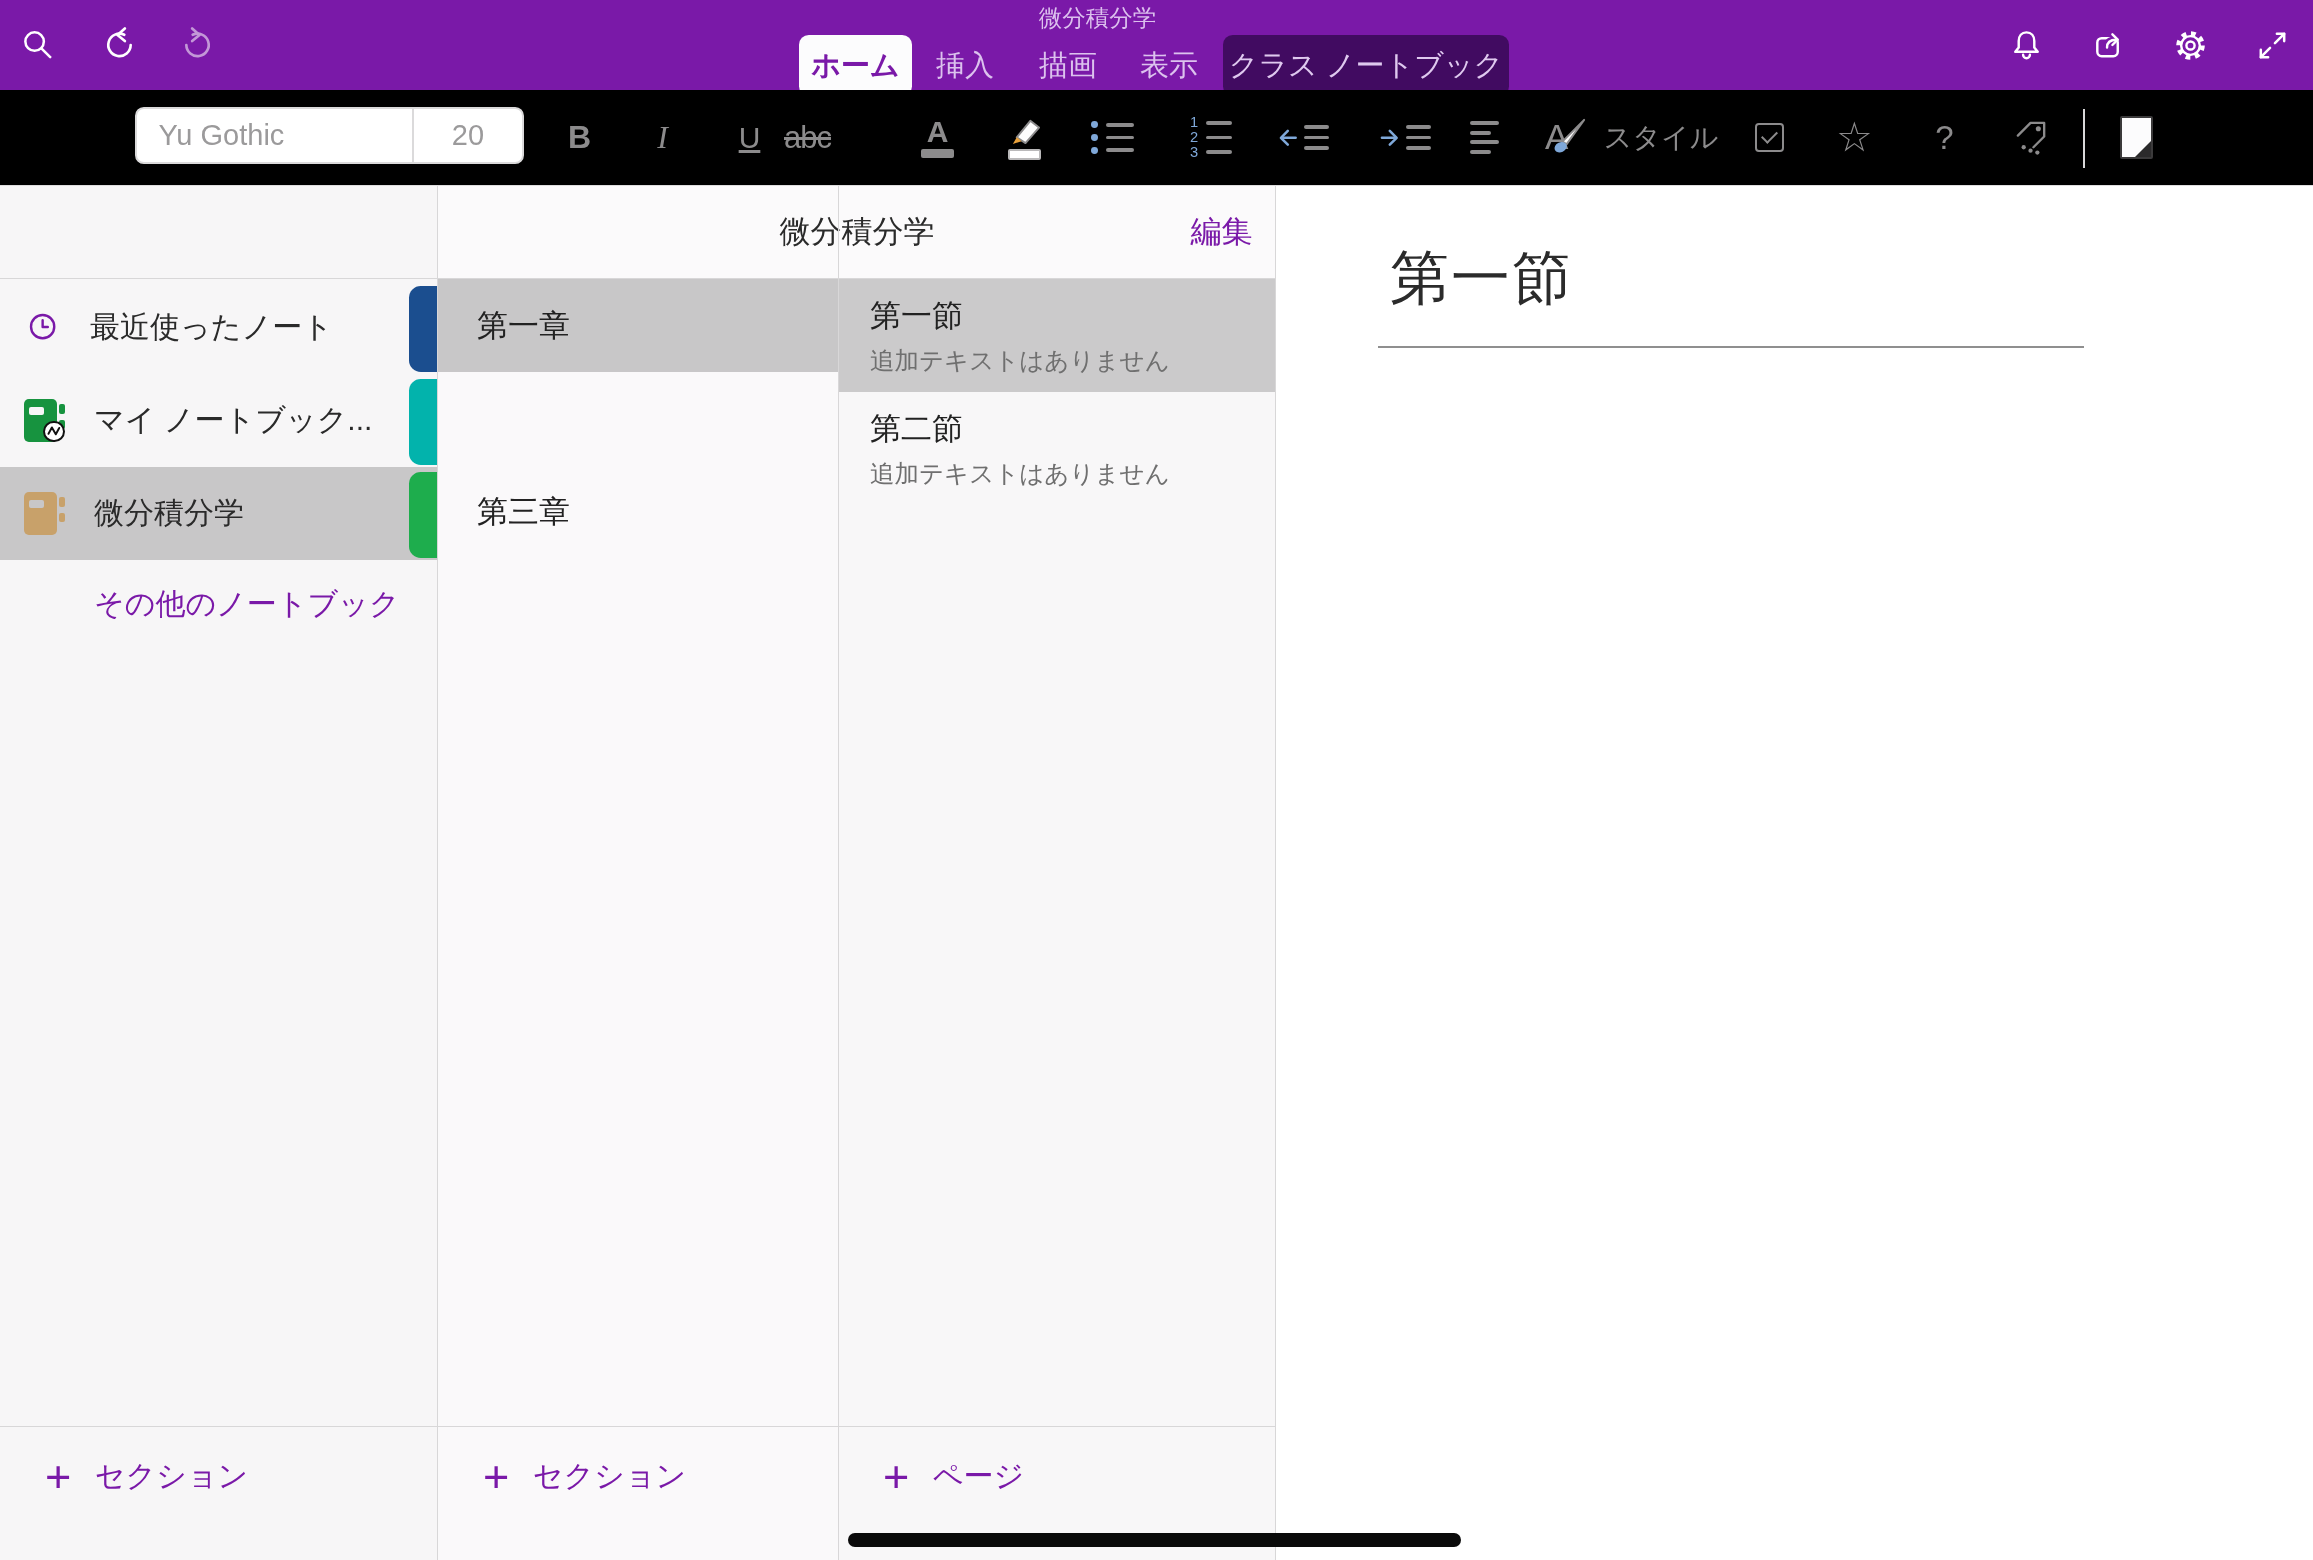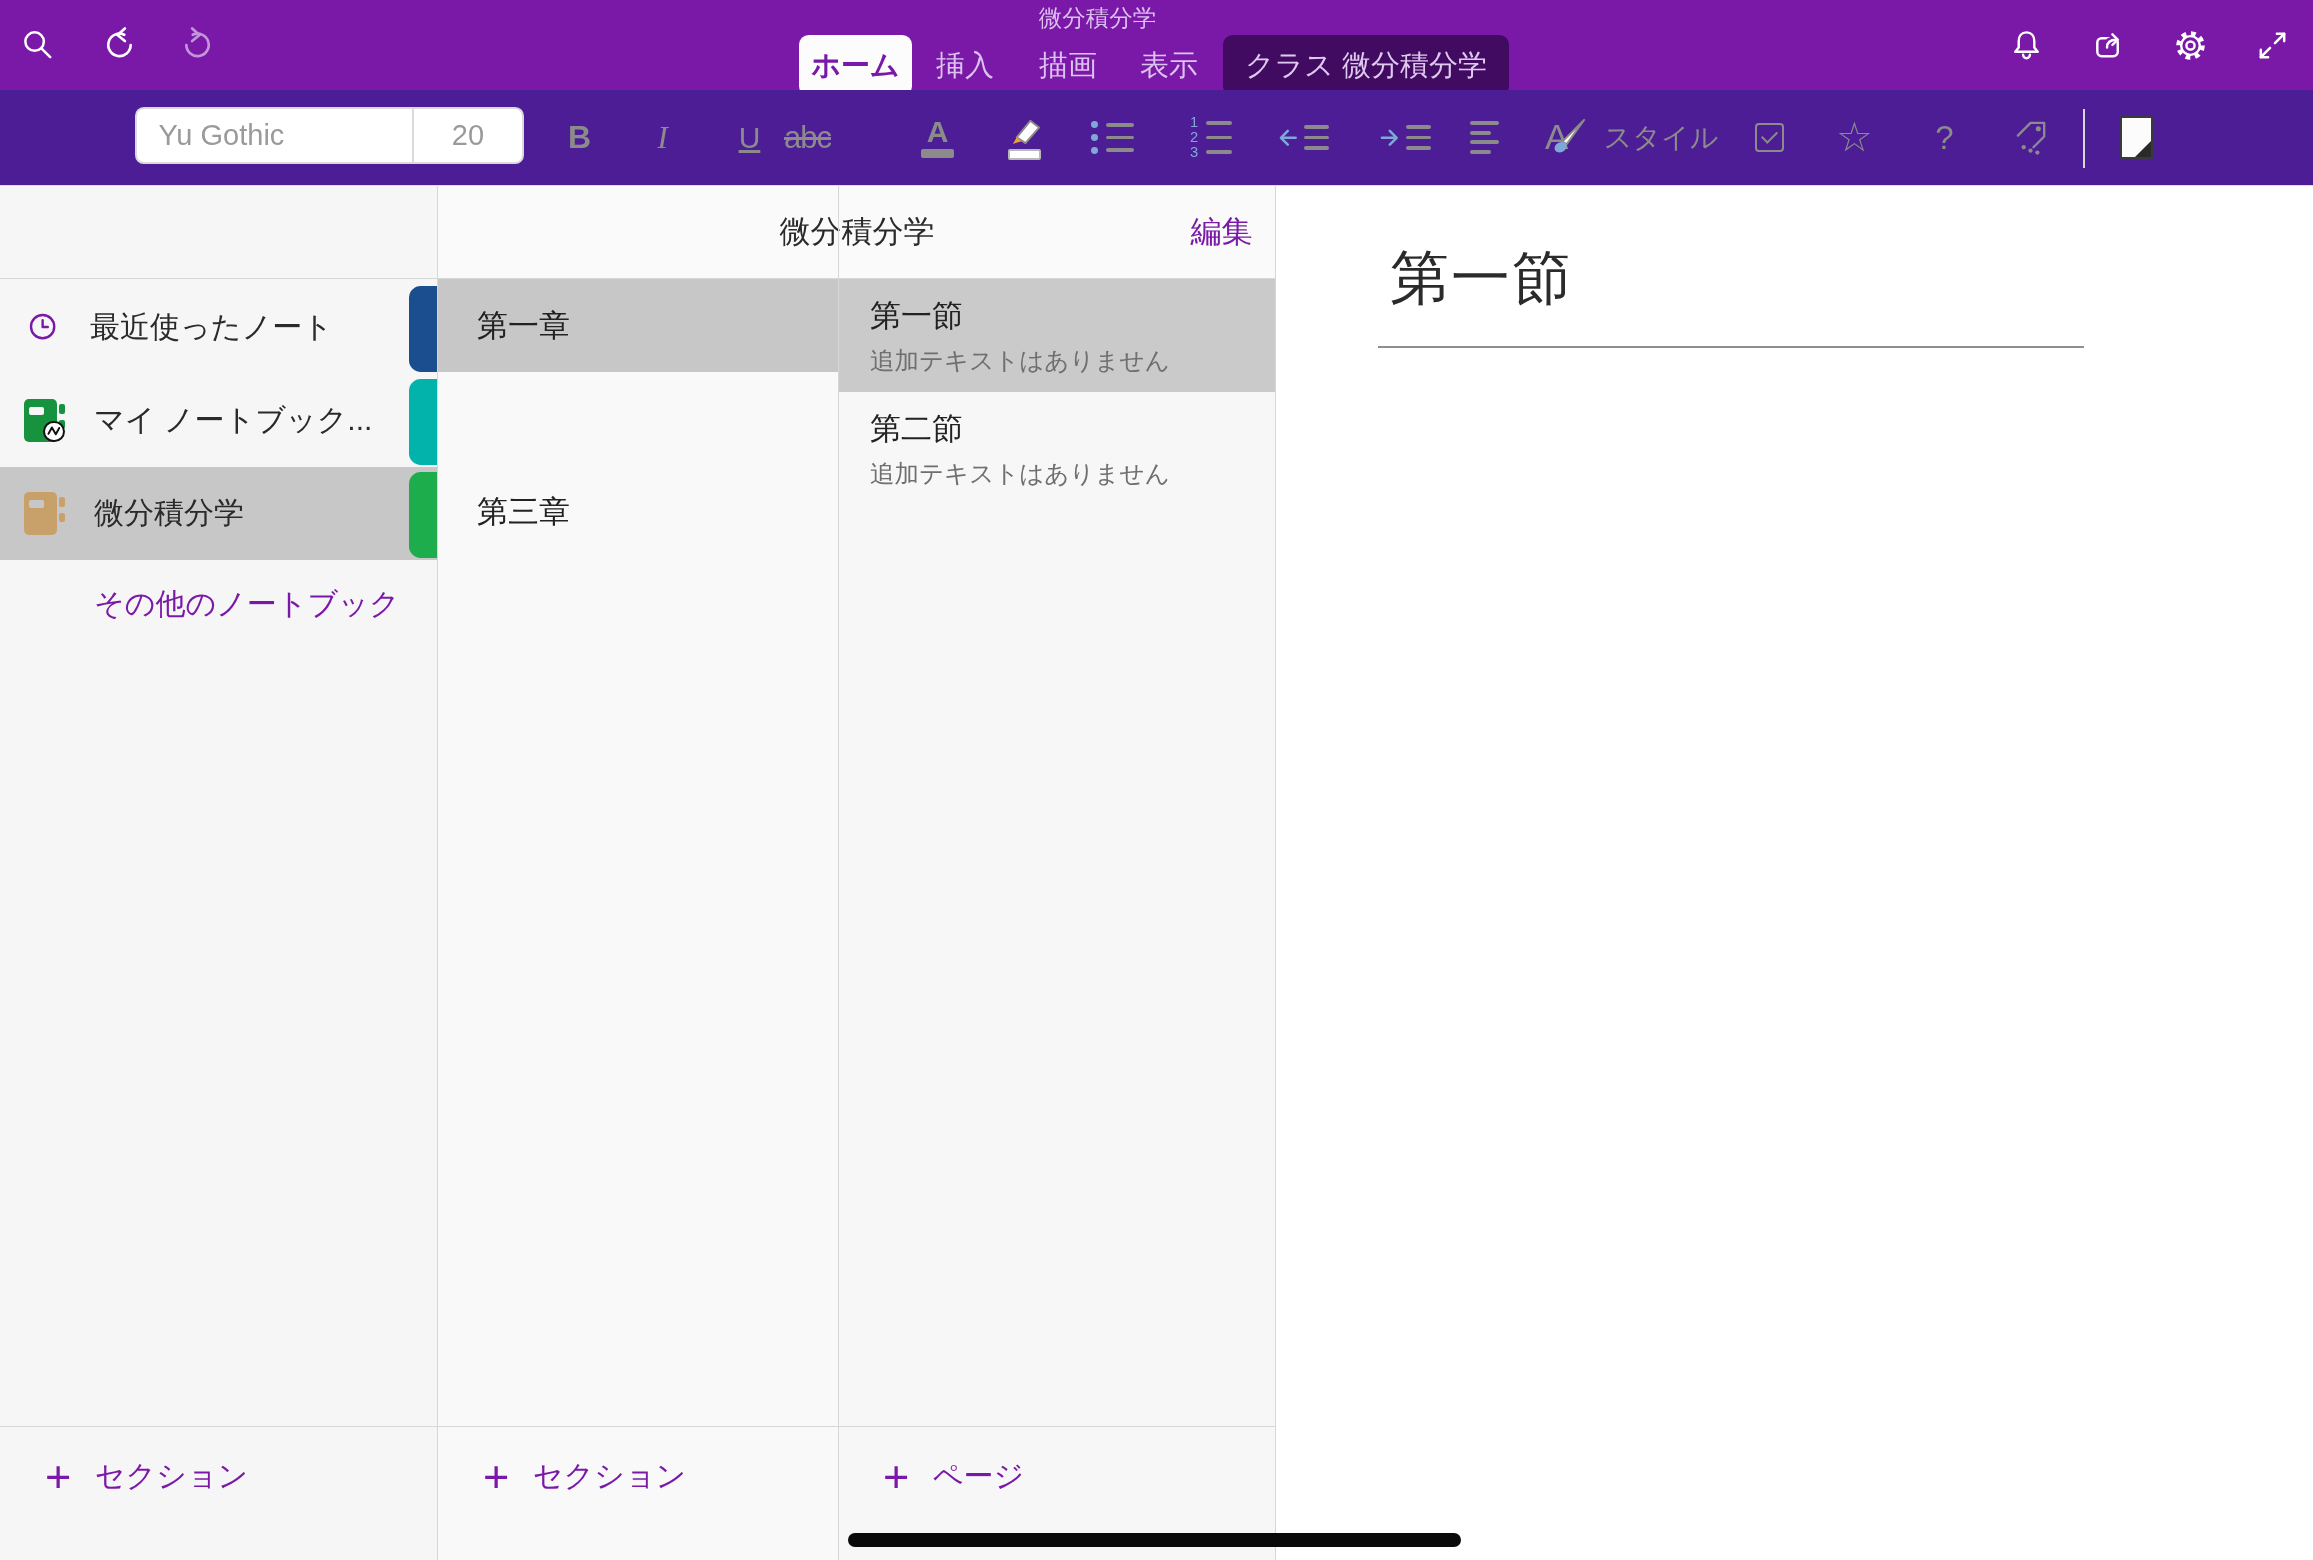--- a/index.html
+++ b/index.html
@@ -18,21 +18,21 @@
   .tab { position:absolute; top:35px; height:61px; border-radius:9.8px; display:flex;
     align-items:center; justify-content:center; font-size:29px; white-space:nowrap; cursor:default; }
   .tab-home  { left:799px; width:113px; background:#fcfcfd; color:#7a19a8; font-weight:700; }
   .tab-ghost { color:#dcc2ee; }
   .tab-insert{ left:916px;  width:98px;justify-content:center; }
   .tab-draw  { left:1019px; width:98px;font-family:Liberation Serif, serif; }
   .tab-view  { left:1120px; width:98px; }
   .tab-class { left:1223px; width:286px; background:#410b61; color:#dfc9ef; }
   
   .toolbar { position:absolute; left:0; top:90px; width:2313px; height:96px;
-    background:#4c1d95; border-bottom:1px solid #deddde; box-sizing:border-box; }
+    background:#000000; border-bottom:1px solid #deddde; box-sizing:border-box; }
   .ti { position:absolute; top:0; height:95px; width:55px; display:flex; flex-direction:column;
     align-items:center; justify-content:center; color:#8c8b8c; }
   .fontbox { position:absolute; left:135px; top:16.7px; width:389px; height:57px; background:#fff;
     border:2px solid #dbdadb; border-radius:8.8px; box-sizing:border-box; display:flex; align-items:center; }
   .fontname { flex:1; padding-left:21.6px; font-size:29px; color:#9b9a9b; }
   .fontsize { width:110px; height:100%; border-left:2px solid #dbdadb; box-sizing:border-box;
     display:flex; align-items:center; justify-content:center; font-size:29px; color:#9b9a9b; }
   .fmt-b { left:552px; font-weight:700; font-size:32px; }
   .fmt-i { left:635px; font-family:"Liberation Serif","DejaVu Serif",serif; font-style:italic; font-size:32px; }
   .fmt-u { left:722px; font-size:30px; text-decoration:underline; }
@@ -139,21 +139,21 @@
     <div class="tab tab-ghost tab-insert">
       <span>挿入</span>
     </div>
     <div class="tab tab-ghost tab-draw">
       <span>描画</span>
     </div>
     <div class="tab tab-ghost tab-view">
       <span>表示</span>
     </div>
     <div class="tab tab-class">
-      <span>クラス 微分積分学</span>
+      <span>クラス ノートブック</span>
     </div>
 
     <div class="tb-right">
       <svg class="tb-icon" viewBox="0 0 38 38">
         <path d="M19 5.5 C14 5.5 11 9.2 11 14.5 L11 21 L7.5 25.5 L30.5 25.5 L27 21 L27 14.5 C27 9.2 24 5.5 19 5.5 Z" fill="none" stroke="#fff" stroke-width="2.5" stroke-linejoin="round"></path>
         <path d="M15.5 28.5 a3.5 3.5 0 0 0 7 0" fill="none" stroke="#fff" stroke-width="2.5" stroke-linecap="round"></path>
       </svg>
       <svg class="tb-icon" viewBox="0 0 38 38">
         <rect x="7.5" y="11.5" width="21" height="18.5" rx="4.5" fill="none" stroke="#fff" stroke-width="2.5"></rect>
         <path d="M17.5 21 C 17.5 14.5 21.5 13 27 13" fill="none" stroke="#7a19a8" stroke-width="7"></path>

